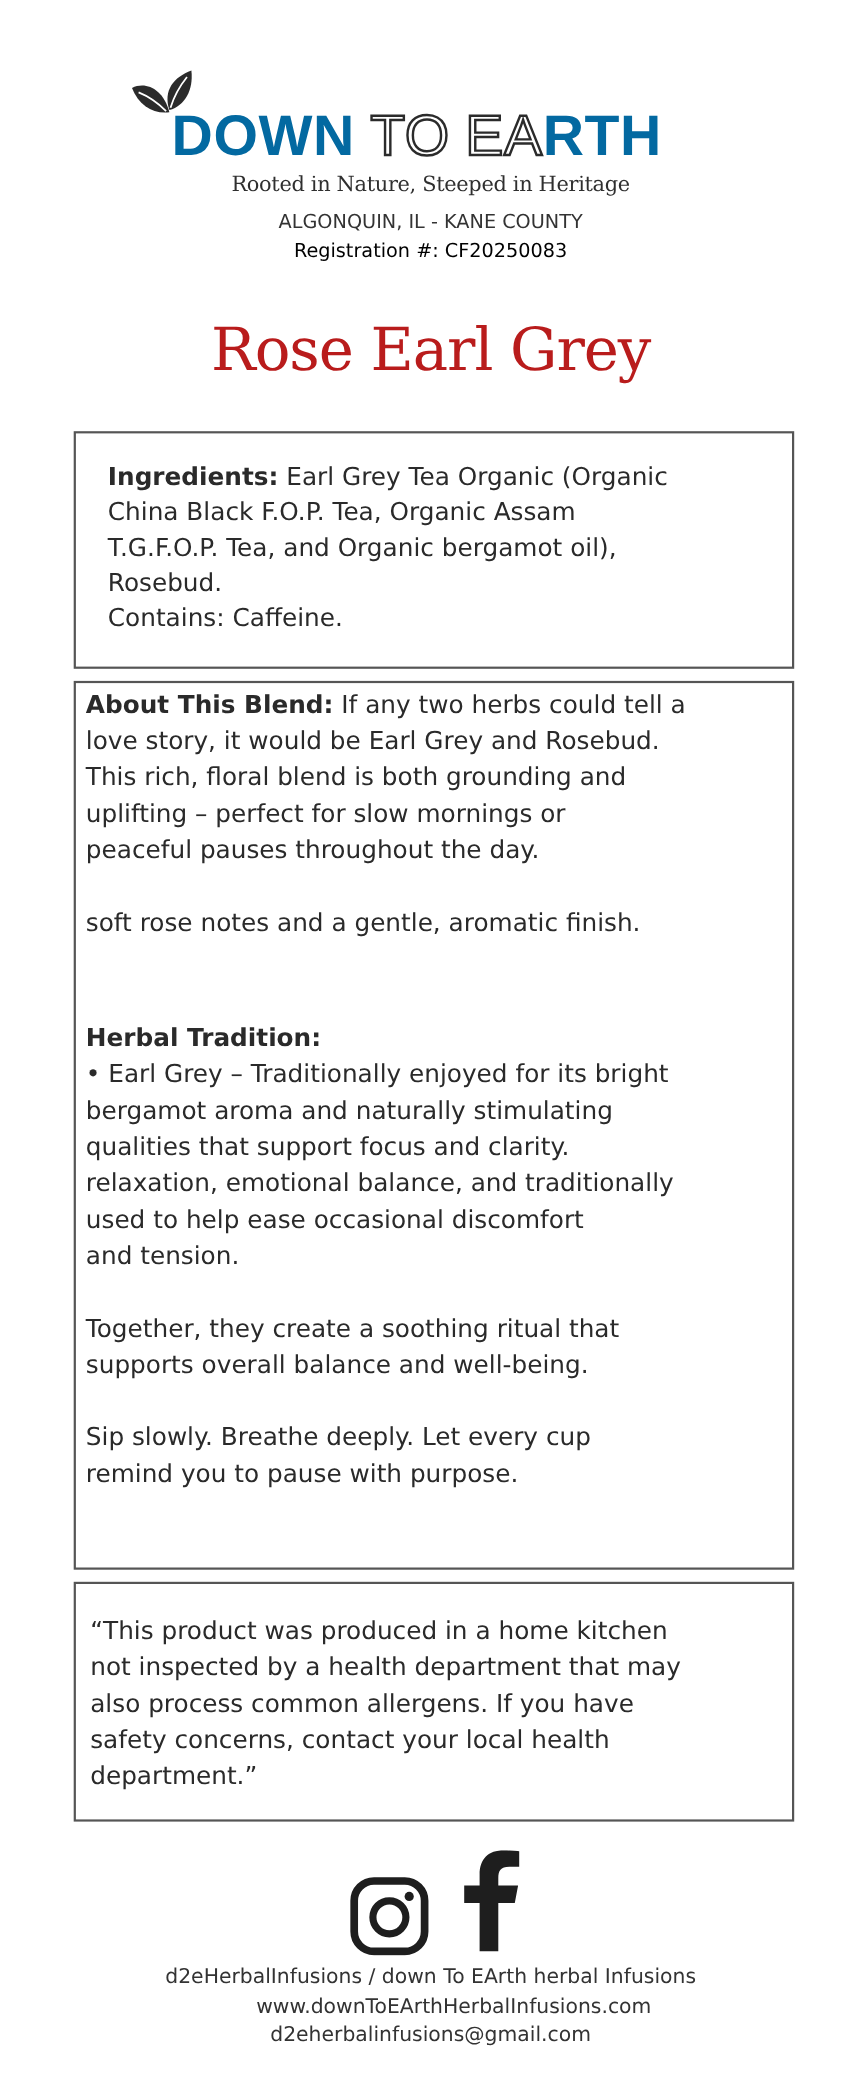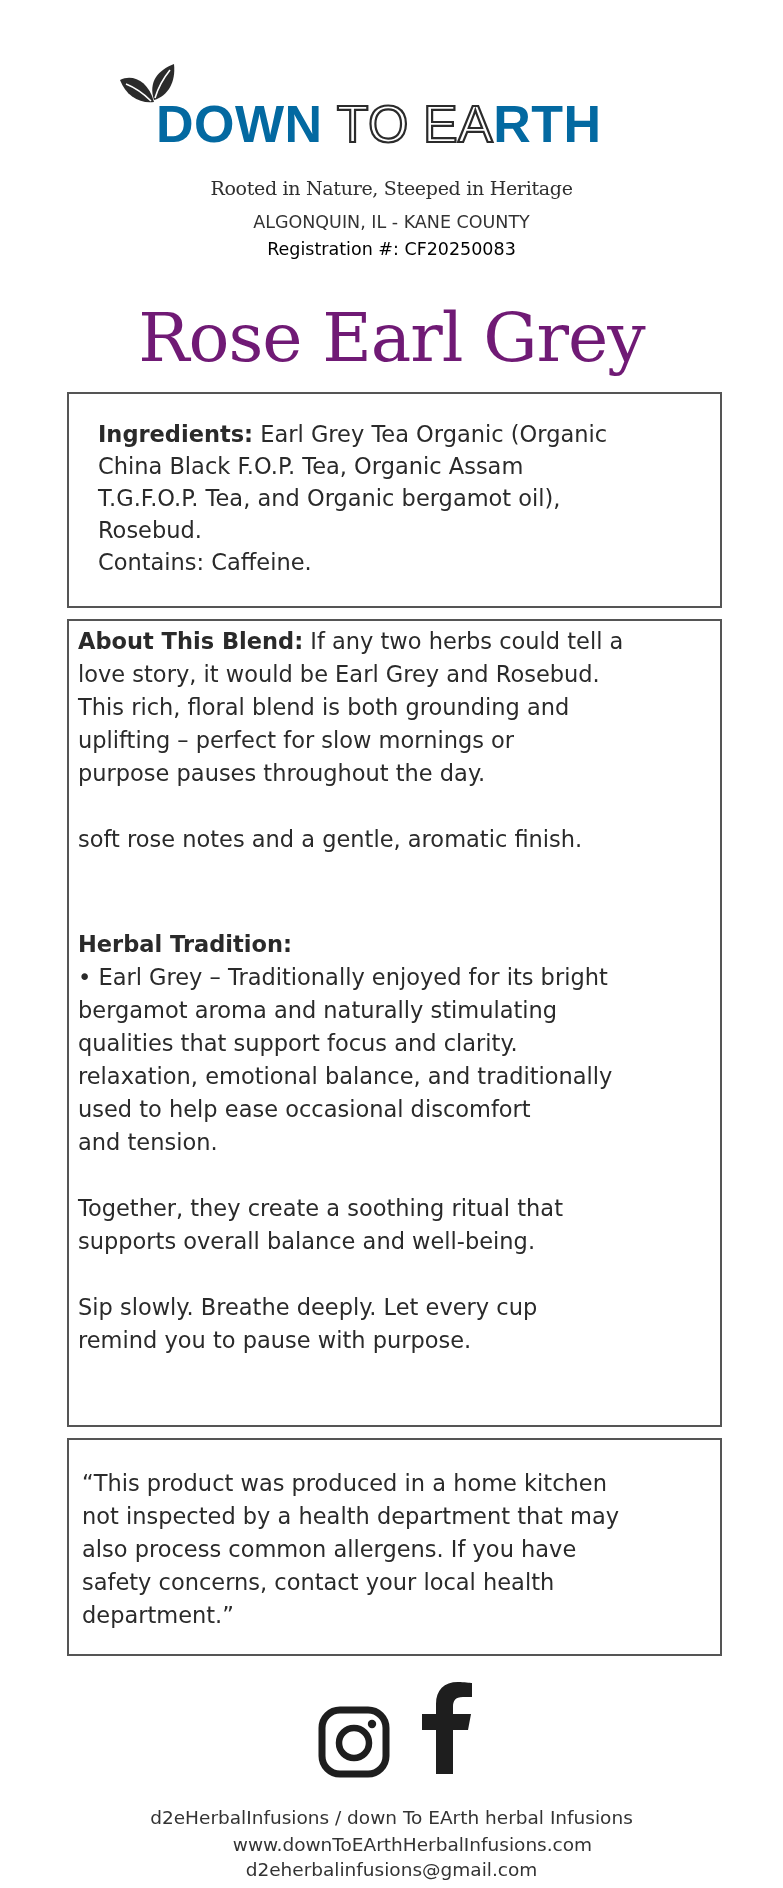--- a/index.html
+++ b/index.html
@@ -1,31 +1,31 @@
 <!DOCTYPE html>
 <html><head>
 <meta charset="utf-8">
 <style>
   html, body { margin: 0; padding: 0; background: #ffffff; }
   body { width: 783px; height: 1888px; position: relative; overflow: hidden; color: #2a2a2a; font-family: "DejaVu Sans", sans-serif; }
   .abs { position: absolute; }
-  .center { left: 0; width: 783px; text-align: center; white-space: nowrap; margin-top: 20px; }
+  .center { left: 0; width: 783px; text-align: center; white-space: nowrap; }
 
   
   #leaves { left: 118px; top: 62px; width: 60px; height: 48px; }
   #brand { left: 156px; top: 98px; height: 52px; white-space: nowrap; font-family: "Liberation Sans", sans-serif; font-weight: 700; font-size: 52px; line-height: 52px; color: #2b2b2b; letter-spacing: 0.5px; }
   #brand .solid { color: #0369a1; }
   #brand .outline { color: #ffffff; -webkit-text-stroke: 2.2px #2b2b2b; font-weight: 400; }
   #brand .gap { display: inline-block; width: 14px; }
   #tagline { top: 155px; font-family: "DejaVu Serif", serif; font-size: 19px; line-height: 26px; color: #2f2f2f; letter-spacing: -0.3px; }
   #location { top: 191px; font-family: "DejaVu Sans", sans-serif; font-size: 17.5px; line-height: 22px; color: #333; }
   #registration { top: 218px; font-family: "DejaVu Sans", sans-serif; font-size: 17.5px; line-height: 22px; color: #000000; }
 
   
-  #title { top: 268px; font-family: "DejaVu Serif", serif; font-size: 68px; line-height: 100px; color: #701a75; letter-spacing: -1px; }
+  #title { top: 268px; font-family: "DejaVu Serif", serif; font-size: 54px; line-height: 100px; color: #b91c1c; letter-spacing: -1px; }
 
   
   .box { position: absolute; left: 67px; width: 651px; border: 2px solid #555555; box-sizing: content-box; }
   .line { white-space: nowrap; font-size: 22.5px; line-height: 33px; color: #2a2a2a; }
   .b { font-weight: 700; margin-top: 39px; }
 
   #ingredients-box { top: 392px; height: 212px; }
   #ingredients-text { position: absolute; left: 29px; top: 24px; }
   #ingredients-text .line { line-height: 32px; }
 
@@ -74,21 +74,21 @@
     <div class="line">Contains: Caffeine.</div>
   </div>
 </div>
 
 <div id="about-box" class="box">
   <div id="about-text">
     <div class="line"><span class="b">About This Blend:</span><span> If any two herbs could tell a</span></div>
     <div class="line">love story, it would be Earl Grey and Rosebud.</div>
     <div class="line">This rich, floral blend is both grounding and</div>
     <div class="line">uplifting – perfect for slow mornings or</div>
-    <div class="line">purpose pauses throughout the day.</div>
+    <div class="line">peaceful pauses throughout the day.</div>
     <div class="spacer"></div>
     <div class="line">soft rose notes and a gentle, aromatic finish.</div>
     <div class="spacer"></div>
     <div class="line b">Herbal Tradition:</div>
     <div class="line">• Earl Grey – Traditionally enjoyed for its bright</div>
     <div class="line">bergamot aroma and naturally stimulating</div>
     <div class="line">qualities that support focus and clarity.</div>
     <div class="line">relaxation, emotional balance, and traditionally</div>
     <div class="line">used to help ease occasional discomfort</div>
     <div class="line">and tension.</div>

